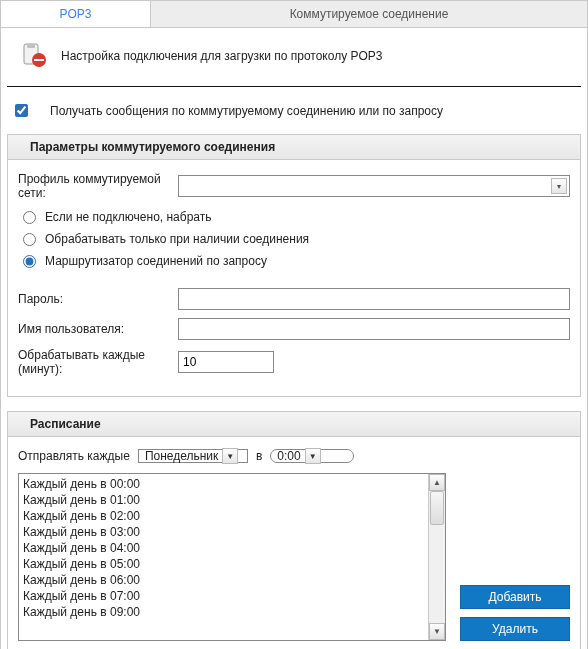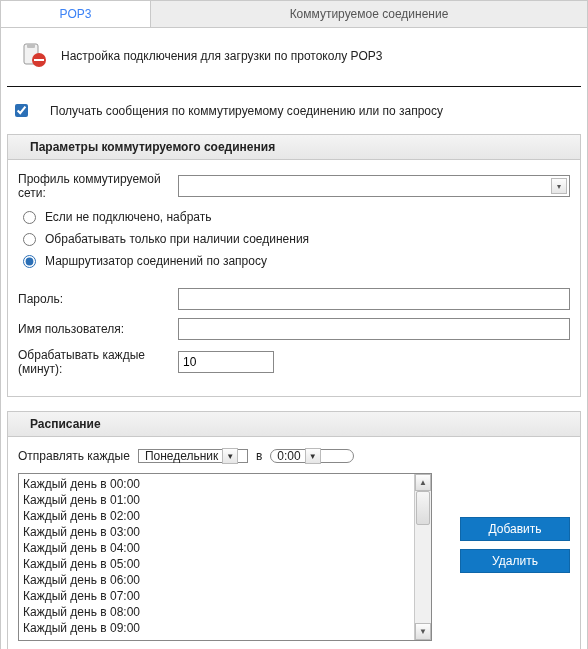--- a/index.html
+++ b/index.html
@@ -142,21 +142,21 @@
   .btn {
     background:#1178c6;
     color:#fff;
     border:1px solid #0e66a9;
     height:24px;
     font-size:12px;
     text-align:center;
     line-height:22px;
     cursor:pointer;
   }
-  .sched-layout { display:flex; gap:28px; align-items:center; }
+  .sched-layout { display:flex; gap:14px; align-items:flex-end; }
   .sched-left { flex:1; }
 
   .listbox {
     border:1px solid #888;
     height:168px;
     position:relative;
     overflow:hidden;
     background:#fff;
   }
   .list-inner { padding:2px 4px; }
@@ -281,21 +281,20 @@
           <div class="listbox">
             <div class="list-inner" id="sched-list">
                 <div class="list-item">Каждый день в 00:00</div>
                 <div class="list-item">Каждый день в 01:00</div>
                 <div class="list-item">Каждый день в 02:00</div>
                 <div class="list-item">Каждый день в 03:00</div>
                 <div class="list-item">Каждый день в 04:00</div>
                 <div class="list-item">Каждый день в 05:00</div>
                 <div class="list-item">Каждый день в 06:00</div>
                 <div class="list-item">Каждый день в 07:00</div>
-                <div class="list-item">Каждый день в 08:00</div>
                 <div class="list-item">Каждый день в 09:00</div>
               </div>
             <div class="fake-scroll">
               <div class="scroll-btn">▲</div>
               <div class="scroll-thumb-area">
                   <div class="scroll-thumb"></div>
                 </div>
               <div class="scroll-btn">▼</div>
             </div>
           </div>

